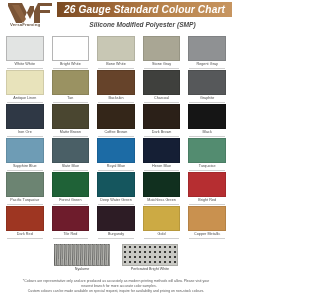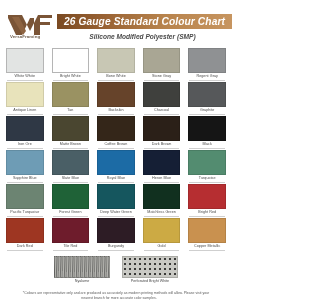--- a/index.html
+++ b/index.html
@@ -2,21 +2,21 @@
 <html><head>
 <meta charset="utf-8">
 <style>
   html,body{margin:0;padding:0;}
   body{
     width:232px;height:300px;overflow:hidden;
     background:#ffffff;
     font-family:"Liberation Sans",sans-serif;
     color:#3a3a3a;
   }
-  .sheet{position:relative;width:232px;height:220px;box-sizing:border-box;margin-top:12px;}
+  .sheet{position:relative;width:232px;height:220px;box-sizing:border-box;}
 
   
   .header{position:relative;height:34px;}
   .logo-block{
     position:absolute;left:4px;top:2px;width:60px;height:30px;
   }
   .logo-mark{position:absolute;left:2px;top:0px;width:54px;height:22px;}
   .logo-word{
     position:absolute;left:6px;top:20px;width:54px;
     font-size:4.4px;font-weight:bold;letter-spacing:.1px;

